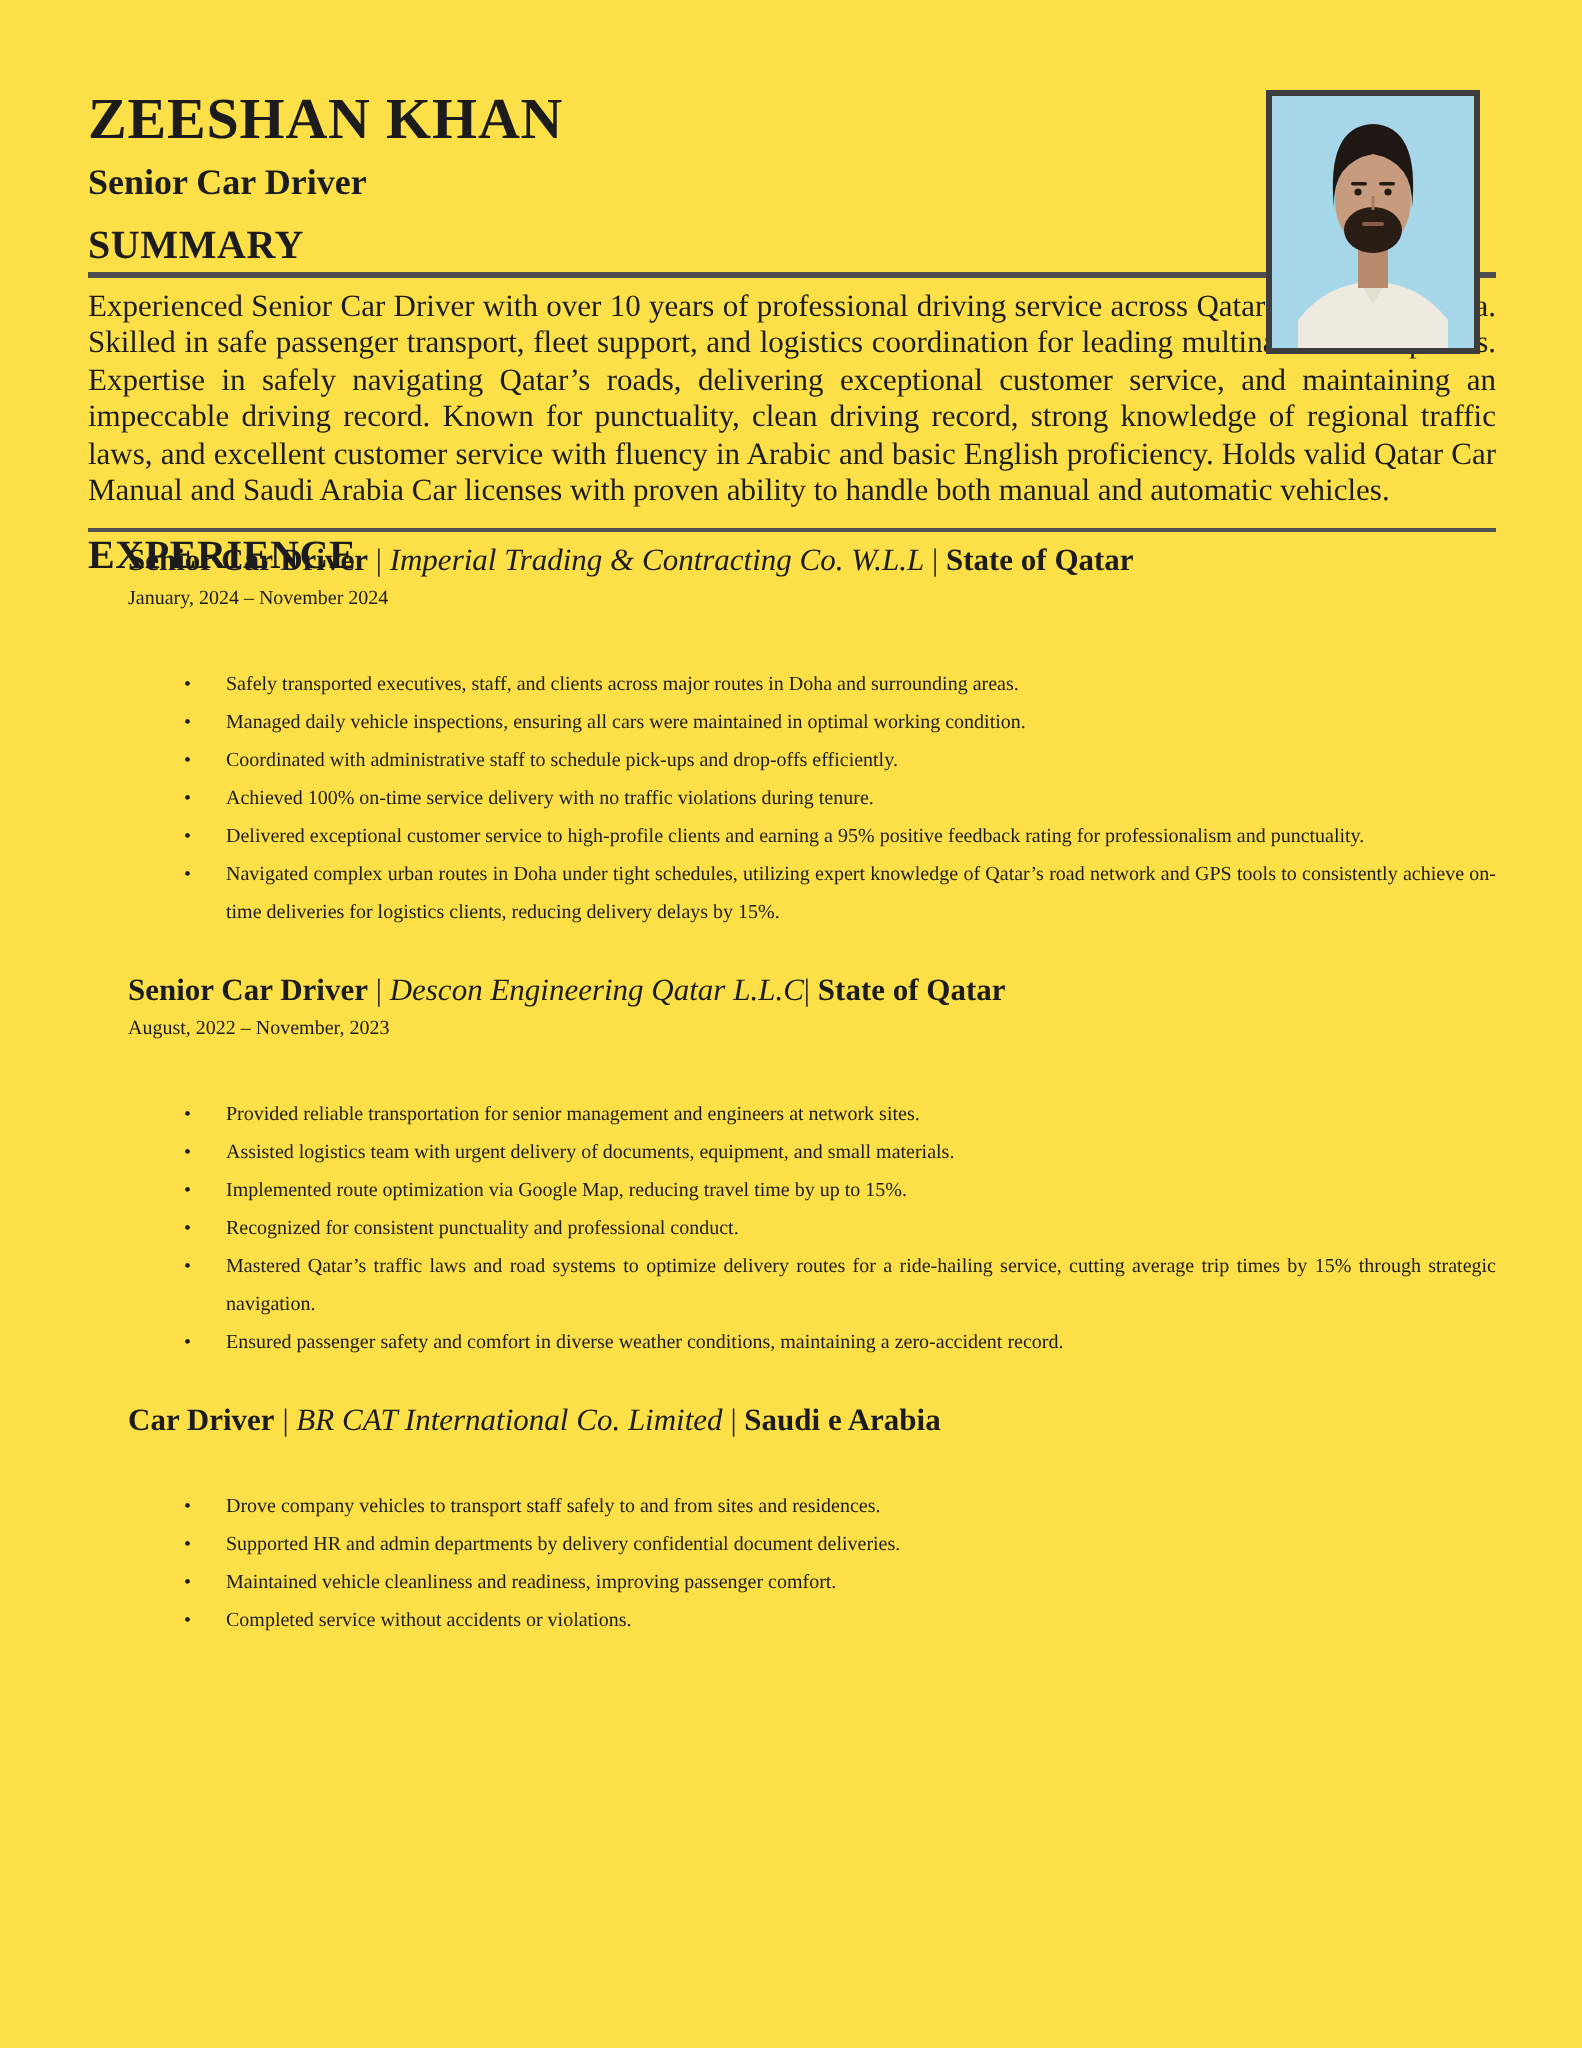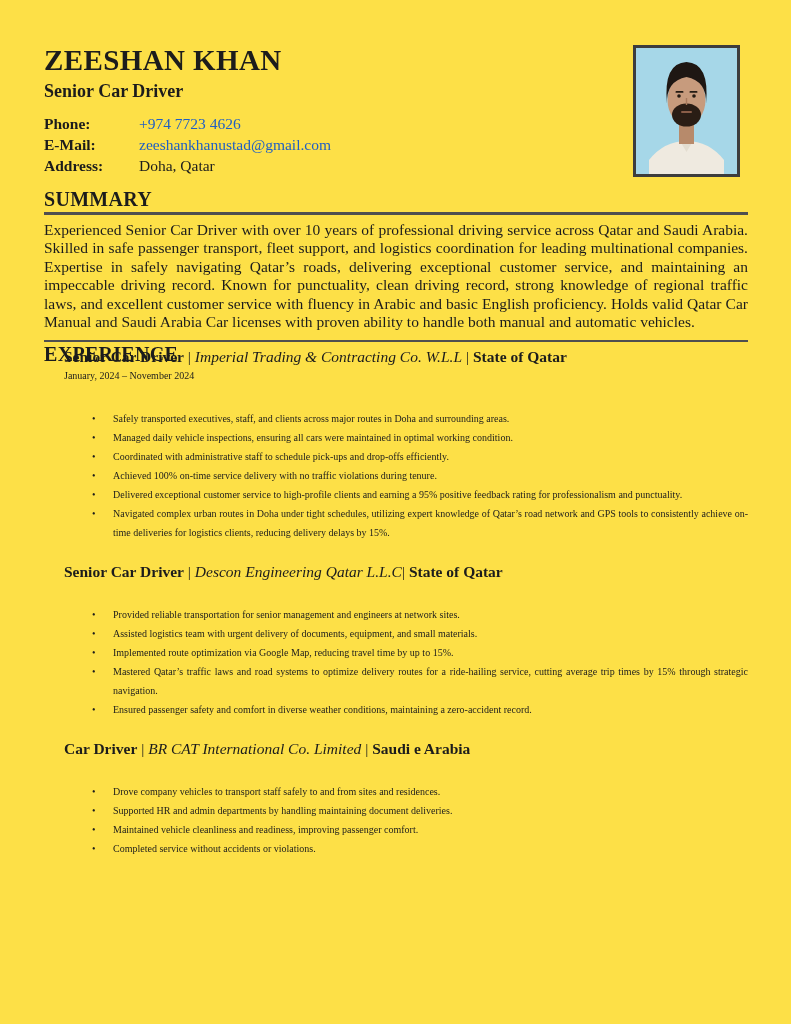--- a/index.html
+++ b/index.html
@@ -92,34 +92,20 @@
 </style>
 </head>
 <body>
 
 <div class="page">
 
   <header>
     <h1 class="name">ZEESHAN KHAN</h1>
     <h2 class="role">Senior Car Driver</h2>
 
-    <div class="contact">
-      <div class="contact-row">
-        <span class="contact-label">Phone:</span>
-        <a class="contact-value link">+974 7723 4626</a>
-      </div>
-      <div class="contact-row">
-        <span class="contact-label">E-Mail:</span>
-        <a class="contact-value link">zeeshankhanustad@gmail.com</a>
-      </div>
-      <div class="contact-row">
-        <span class="contact-label">Address:</span>
-        <span class="contact-value">Doha, Qatar</span>
-      </div>
-    </div>
 
     <div class="photo">
       <svg viewBox="0 0 101 126" preserveAspectRatio="none">
         <rect x="0" y="0" width="101" height="126" fill="#a6d7e8"></rect>
         <path d="M13 126 L13 112 Q28 93 50.5 93 Q73 93 88 112 L88 126 Z" fill="#efeae0"></path>
         <path d="M44 93 L50.5 104 L57 93 Z" fill="#e3ddd0"></path>
         <rect x="43" y="72" width="15" height="24" fill="#b78a6b"></rect>
         <ellipse cx="50.5" cy="52" rx="19" ry="25" fill="#c79b7d"></ellipse>
         <path d="M31 56 Q27 15 50.5 14 Q74 15 70 56 Q71 33 50.5 29 Q30 33 31 56 Z" fill="#1e1713"></path>
         <ellipse cx="50.5" cy="67" rx="14.5" ry="11.5" fill="#2a1d15"></ellipse>
@@ -151,33 +137,35 @@
         <li>Managed daily vehicle inspections, ensuring all cars were maintained in optimal working condition.</li>
         <li>Coordinated with administrative staff to schedule pick-ups and drop-offs efficiently.</li>
         <li>Achieved 100% on-time service delivery with no traffic violations during tenure.</li>
         <li>Delivered exceptional customer service to high-profile clients and earning a 95% positive feedback rating for professionalism and punctuality.</li>
         <li>Navigated complex urban routes in Doha under tight schedules, utilizing expert knowledge of Qatar’s road network and GPS tools to consistently achieve on-time deliveries for logistics clients, reducing delivery delays by 15%.</li>
       </ul>
     </div>
 
     <div class="job">
       <div class="job-title"><span class="jt-title">Senior Car Driver</span><span> | </span><span class="jt-company">Descon Engineering Qatar L.L.C</span><span>| </span><span class="jt-location">State of Qatar</span></div>
+      <div class="job-dates">August, 2022 – November, 2023</div>
       <ul class="bullets">
         <li>Provided reliable transportation for senior management and engineers at network sites.</li>
         <li>Assisted logistics team with urgent delivery of documents, equipment, and small materials.</li>
         <li>Implemented route optimization via Google Map, reducing travel time by up to 15%.</li>
+        <li>Recognized for consistent punctuality and professional conduct.</li>
         <li>Mastered Qatar’s traffic laws and road systems to optimize delivery routes for a ride-hailing service, cutting average trip times by 15% through strategic navigation.</li>
         <li>Ensured passenger safety and comfort in diverse weather conditions, maintaining a zero-accident record.</li>
       </ul>
     </div>
 
     <div class="job">
       <div class="job-title"><span class="jt-title">Car Driver</span><span> | </span><span class="jt-company">BR CAT International Co. Limited</span><span> | </span><span class="jt-location">Saudi e Arabia</span></div>
       <ul class="bullets">
         <li>Drove company vehicles to transport staff safely to and from sites and residences.</li>
-        <li>Supported HR and admin departments by handling maintaining document deliveries.</li>
+        <li>Supported HR and admin departments by delivery confidential document deliveries.</li>
         <li>Maintained vehicle cleanliness and readiness, improving passenger comfort.</li>
         <li>Completed service without accidents or violations.</li>
       </ul>
     </div>
   </section>
 
 </div>
 
 </body></html>

